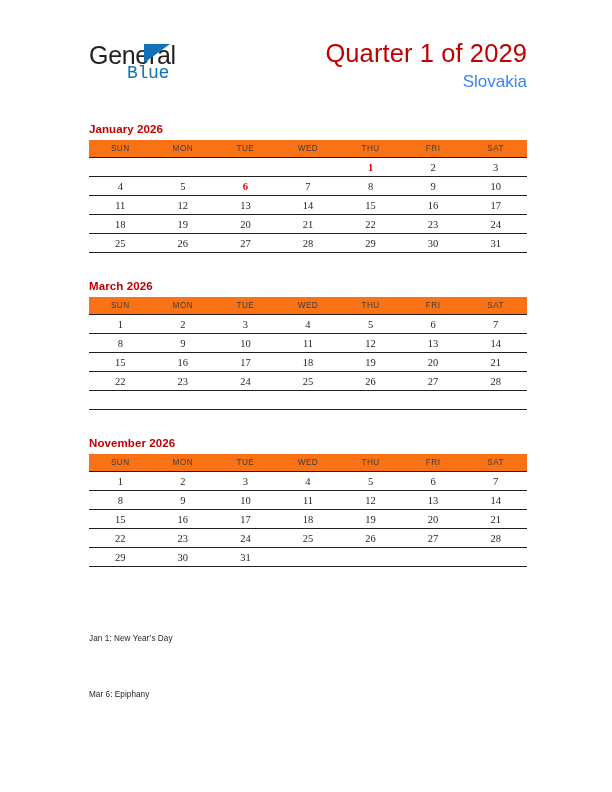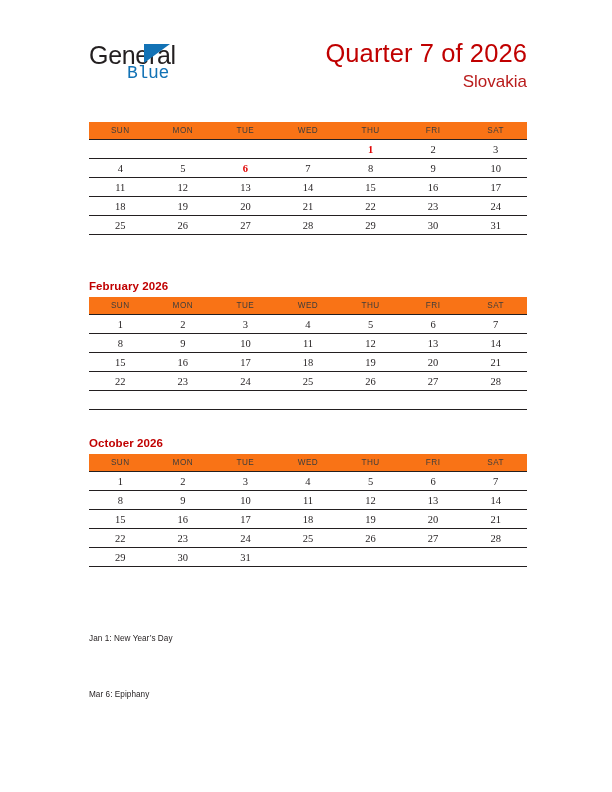--- a/index.html
+++ b/index.html
@@ -69,21 +69,21 @@
   .quarter-title {
     font-size: 25.5px;
     color: #c00000;
     font-weight: 400;
     line-height: 30px;
     letter-spacing: 0.1px;
     white-space: nowrap;
   }
   .country-name {
     font-size: 17px;
-    color: #b91c1c;
+    color: #3b82f6;
     font-weight: 400;
     line-height: 22px;
     margin-top: 3px;
     white-space: nowrap;
   }
 
   
   .month {
     position: absolute;
     left: 89px;
@@ -157,27 +157,28 @@
 
 <div class="header">
 
   <div class="logo">
     <span class="logo-general">General</span>
     <span class="logo-triangle"></span>
     <span class="logo-blue">Blue</span>
   </div>
 
   <div class="title-block">
-    <div class="quarter-title">Quarter 7 of 2026</div>
+    <div class="quarter-title">Quarter 1 of 2029</div>
     <div class="country-name">Slovakia</div>
   </div>
 
 </div>
 
 <div class="month" id="month-0">
+    <div class="month-name">January 2026</div>
     <table class="cal">
       <thead>
         <tr>
           <th>SUN</th>
           <th>MON</th>
           <th>TUE</th>
           <th>WED</th>
           <th>THU</th>
           <th>FRI</th>
           <th>SAT</th>
@@ -226,21 +227,21 @@
           <td>27</td>
           <td>28</td>
           <td>29</td>
           <td>30</td>
           <td>31</td>
         </tr>
       </tbody>
     </table>
   </div>
 <div class="month" id="month-1">
-    <div class="month-name">February 2026</div>
+    <div class="month-name">March 2026</div>
     <table class="cal">
       <thead>
         <tr>
           <th>SUN</th>
           <th>MON</th>
           <th>TUE</th>
           <th>WED</th>
           <th>THU</th>
           <th>FRI</th>
           <th>SAT</th>
@@ -289,21 +290,21 @@
           <td class="empty">&nbsp;</td>
           <td class="empty">&nbsp;</td>
           <td class="empty">&nbsp;</td>
           <td class="empty">&nbsp;</td>
           <td class="empty">&nbsp;</td>
         </tr>
       </tbody>
     </table>
   </div>
 <div class="month" id="month-2">
-    <div class="month-name">October 2026</div>
+    <div class="month-name">November 2026</div>
     <table class="cal">
       <thead>
         <tr>
           <th>SUN</th>
           <th>MON</th>
           <th>TUE</th>
           <th>WED</th>
           <th>THU</th>
           <th>FRI</th>
           <th>SAT</th>

